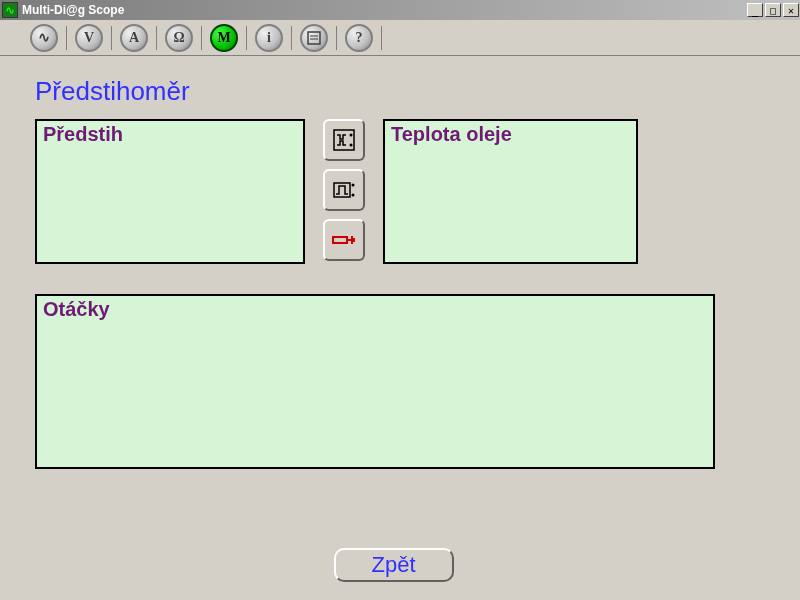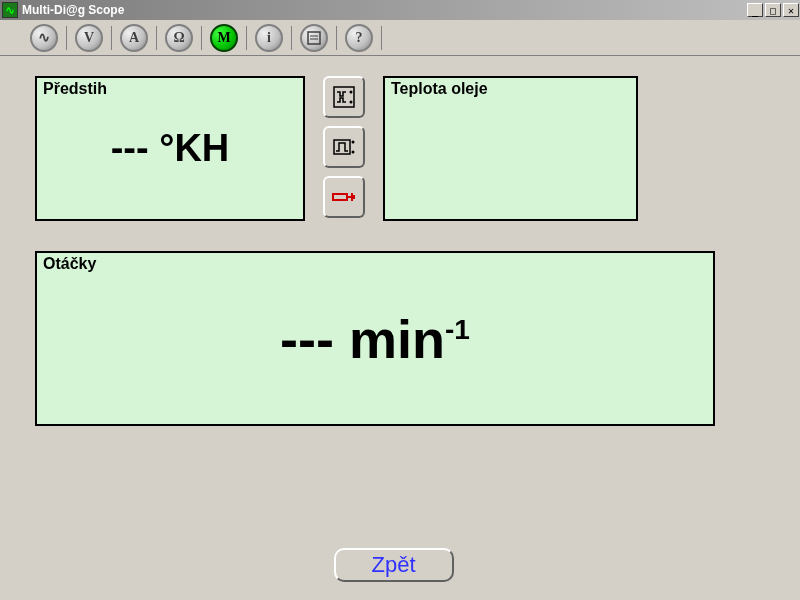--- a/index.html
+++ b/index.html
@@ -96,23 +96,23 @@
     margin-bottom: 30px;
   }
   .panel {
     background: #d6f5d6;
     border: 2px solid #000;
     position: relative;
   }
   .panel-label {
     position: absolute;
     top: 2px; left: 6px;
-    font-size: 16px;
-    font-weight: bold;
-    color: #000000;
+    font-size: 20px;
+    font-weight: bold;
+    color: #701a75;
   }
   .panel-predstih {
     width: 270px;
     height: 145px;
     display: flex;
     align-items: center;
     justify-content: center;
     font-size: 38px;
     font-weight: bold;
     color: #000;
@@ -209,25 +209,25 @@
       <line x1="4" y1="6" x2="12" y2="6" stroke="#404040" stroke-width="1"></line>
       <line x1="4" y1="9" x2="12" y2="9" stroke="#404040" stroke-width="1"></line>
     </svg>
   </span>
   <span class="tb-sep"></span>
   <span class="tb-btn">?</span>
   <span class="tb-sep"></span>
 </div>
 
 <div class="content">
+  <div class="page-title">Předstihoměr</div>
 
   <div class="row1">
     <div class="panel panel-predstih">
       <span class="panel-label">Předstih</span>
-      <span>--- °KH</span>
     </div>
 
     <div class="mid-btns">
       <span class="mid-btn">
         <svg width="26" height="26">
           <rect x="3" y="3" width="20" height="20" fill="none" stroke="#000" stroke-width="1.5"></rect>
           <polyline points="6,8 9,8 9,12 12,12 12,8 15,8" fill="none" stroke="#000" stroke-width="1.5"></polyline>
           <polyline points="6,18 9,18 9,14 12,14 12,18 15,18" fill="none" stroke="#000" stroke-width="1.5"></polyline>
           <circle cx="20" cy="8" r="1.5" fill="#000"></circle>
           <circle cx="20" cy="18" r="1.5" fill="#000"></circle>
@@ -251,21 +251,18 @@
       </span>
     </div>
 
     <div class="panel panel-teplota">
       <span class="panel-label">Teplota oleje</span>
     </div>
   </div>
 
   <div class="panel panel-otacky">
     <span class="panel-label">Otáčky</span>
-    <span>
-      <span>---  min</span><sup>-1</sup>
-    </span>
   </div>
 </div>
 
 <div class="footer">
   <span class="back-btn">Zpět</span>
 </div>
 
 </body></html>

